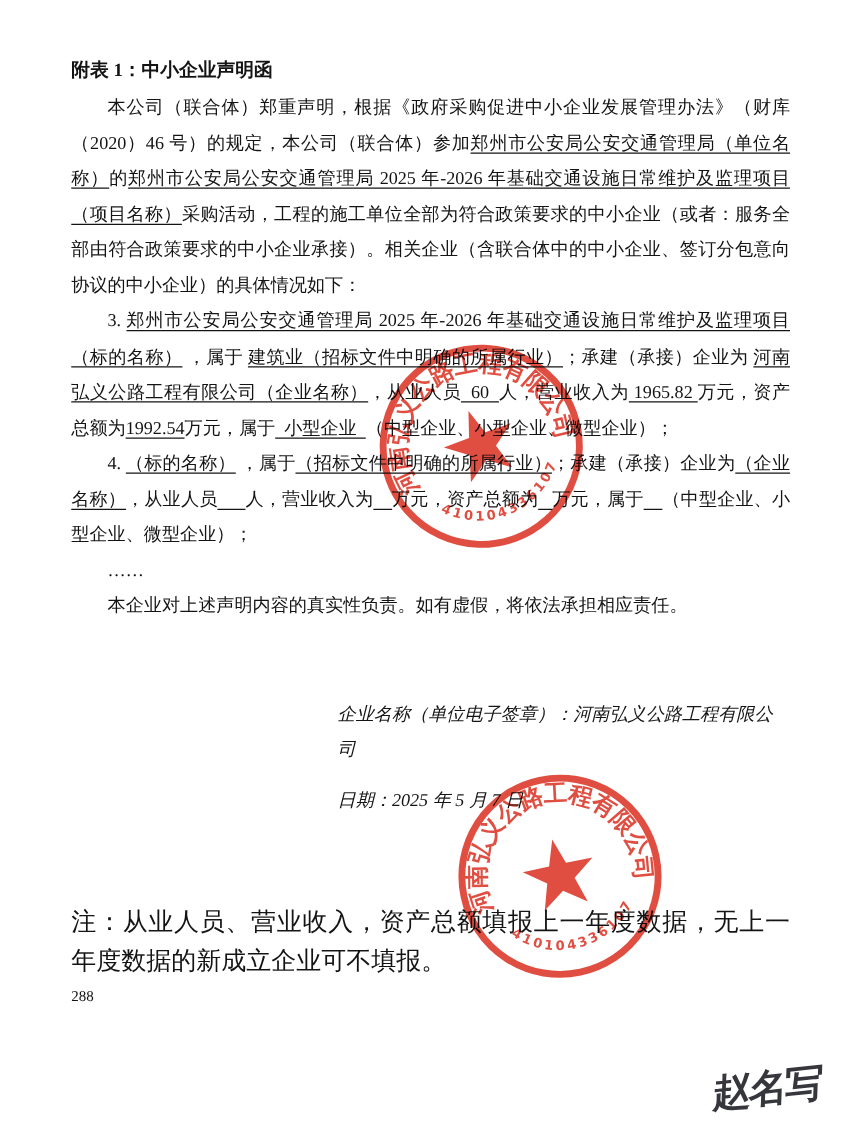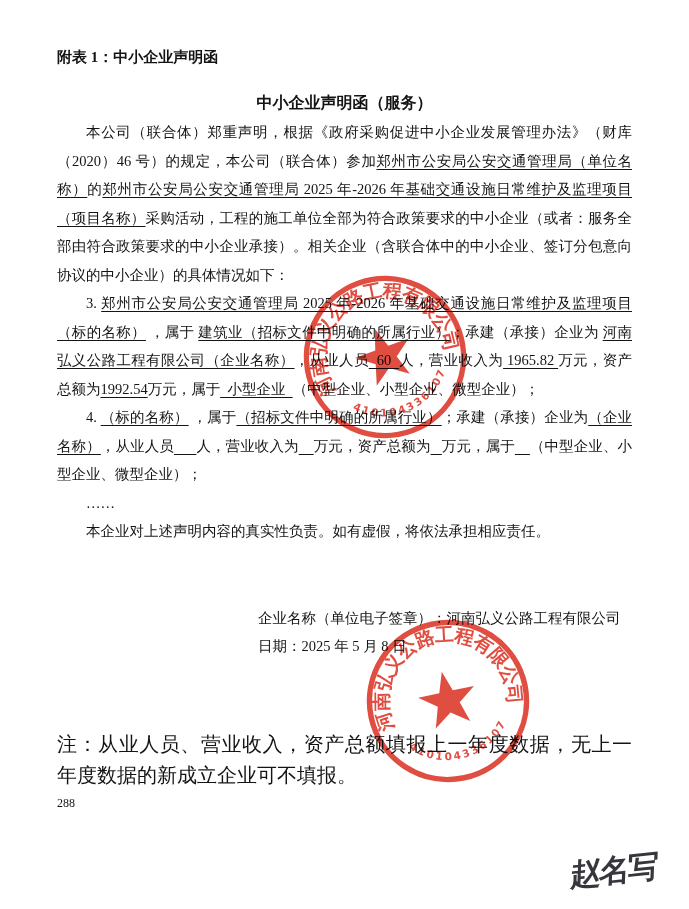--- a/index.html
+++ b/index.html
@@ -31,21 +31,21 @@
   .u{
     text-decoration:underline;
     text-underline-offset:3px;
     text-decoration-thickness:1px;
   }
   .signature-block{
     margin:58px 0 0 201px;
     font-size:14.5px;
     line-height:28.5px;
   }
-  .signature-block p{margin:0;}
+  .signature-block p{margin:12px;font-style:italic;}
   .note{
     margin:68px 0 0 0;
     font-size:20px;
     line-height:31px;
     text-align:justify;
   }
   .page-number{
     margin-top:4px;
     text-align:left;
     font-size:12px;
@@ -74,33 +74,32 @@
     white-space:nowrap;
   }
 </style>
 </head>
 <body>
 
 <div class="page">
 
   <p class="attachment-label">附表 1：中小企业声明函</p>
 
-  <p class="doc-title">中小企业声明函（服务）</p>
 
   <div class="body-text">
     <p class="indent"><span>本公司（联合体）郑重声明，根据《政府采购促进中小企业发展管理办法》（财库（2020）46 号）的规定，本公司（联合体）参加</span><span class="u">郑州市公安局公安交通管理局（单位名称）</span><span>的</span><span class="u">郑州市公安局公安交通管理局 2025 年-2026 年基础交通设施日常维护及监理项目（项目名称）</span><span>采购活动，工程的施工单位全部为符合政策要求的中小企业（或者：服务全部由符合政策要求的中小企业承接）。相关企业（含联合体中的中小企业、签订分包意向协议的中小企业）的具体情况如下：</span></p>
     <p class="indent"><span>3. </span><span class="u">郑州市公安局公安交通管理局 2025 年-2026 年基础交通设施日常维护及监理项目（标的名称）</span><span> ，属于 </span><span class="u">建筑业（招标文件中明确的所属行业）</span><span>；承建（承接）企业为 </span><span class="u">河南弘义公路工程有限公司（企业名称）</span><span>，从业人员</span><span class="u">&nbsp;&nbsp;60&nbsp;&nbsp;</span><span>人，营业收入为</span><span class="u">&nbsp;1965.82&nbsp;</span><span>万元，资产总额为</span><span class="u">1992.54</span><span>万元，属于</span><span class="u">&nbsp;&nbsp;小型企业&nbsp;&nbsp;</span><span>（中型企业、小型企业、微型企业）；</span></p>
     <p class="indent"><span>4. </span><span class="u">（标的名称）</span><span> ，属于</span><span class="u">（招标文件中明确的所属行业）</span><span>；承建（承接）企业为</span><span class="u">（企业名称）</span><span>，从业人员</span><span class="u">&nbsp;&nbsp;&nbsp;&nbsp;&nbsp;&nbsp;</span><span>人，营业收入为</span><span class="u">&nbsp;&nbsp;&nbsp;&nbsp;</span><span>万元，资产总额为</span><span class="u">&nbsp;&nbsp;&nbsp;</span><span>万元，属于</span><span class="u">&nbsp;&nbsp;&nbsp;&nbsp;</span><span>（中型企业、小型企业、微型企业）；</span></p>
     <p class="indent">……</p>
     <p class="indent">本企业对上述声明内容的真实性负责。如有虚假，将依法承担相应责任。</p>
   </div>
 
   <div class="signature-block">
     <p><span>企业名称（单位电子签章）：</span><span>河南弘义公路工程有限公司</span></p>
-    <p>日期：2025 年 5 月 8 日</p>
+    <p>日期：2025 年 5 月 7 日</p>
   </div>
 
   <p class="note">注：从业人员、营业收入，资产总额填报上一年度数据，无上一年度数据的新成立企业可不填报。</p>
 
   <p class="page-number">288</p>
 
   <div class="stamp stamp-1">
     <svg viewBox="0 0 170 170">
       <defs>
         <path id="arcTop1" d="M 27.6,102.5 A 60,60 0 1 1 142.4,102.5" fill="none"></path>

